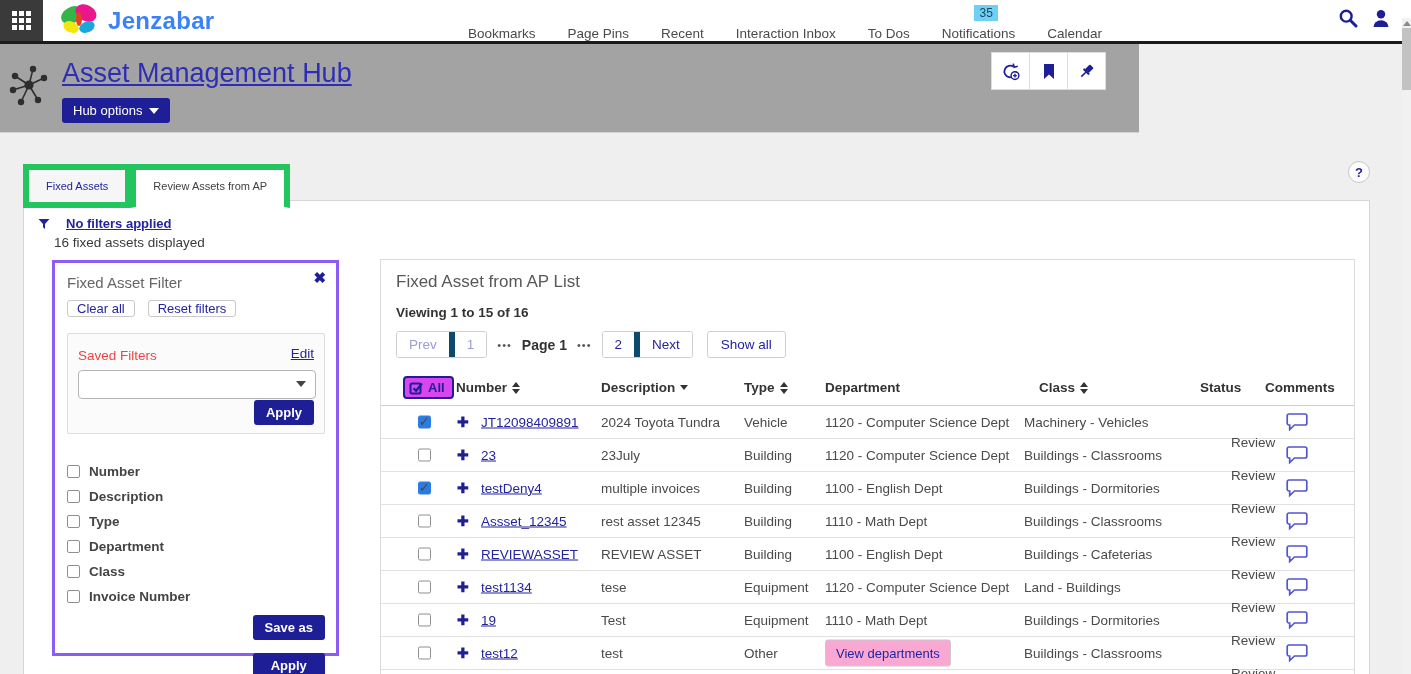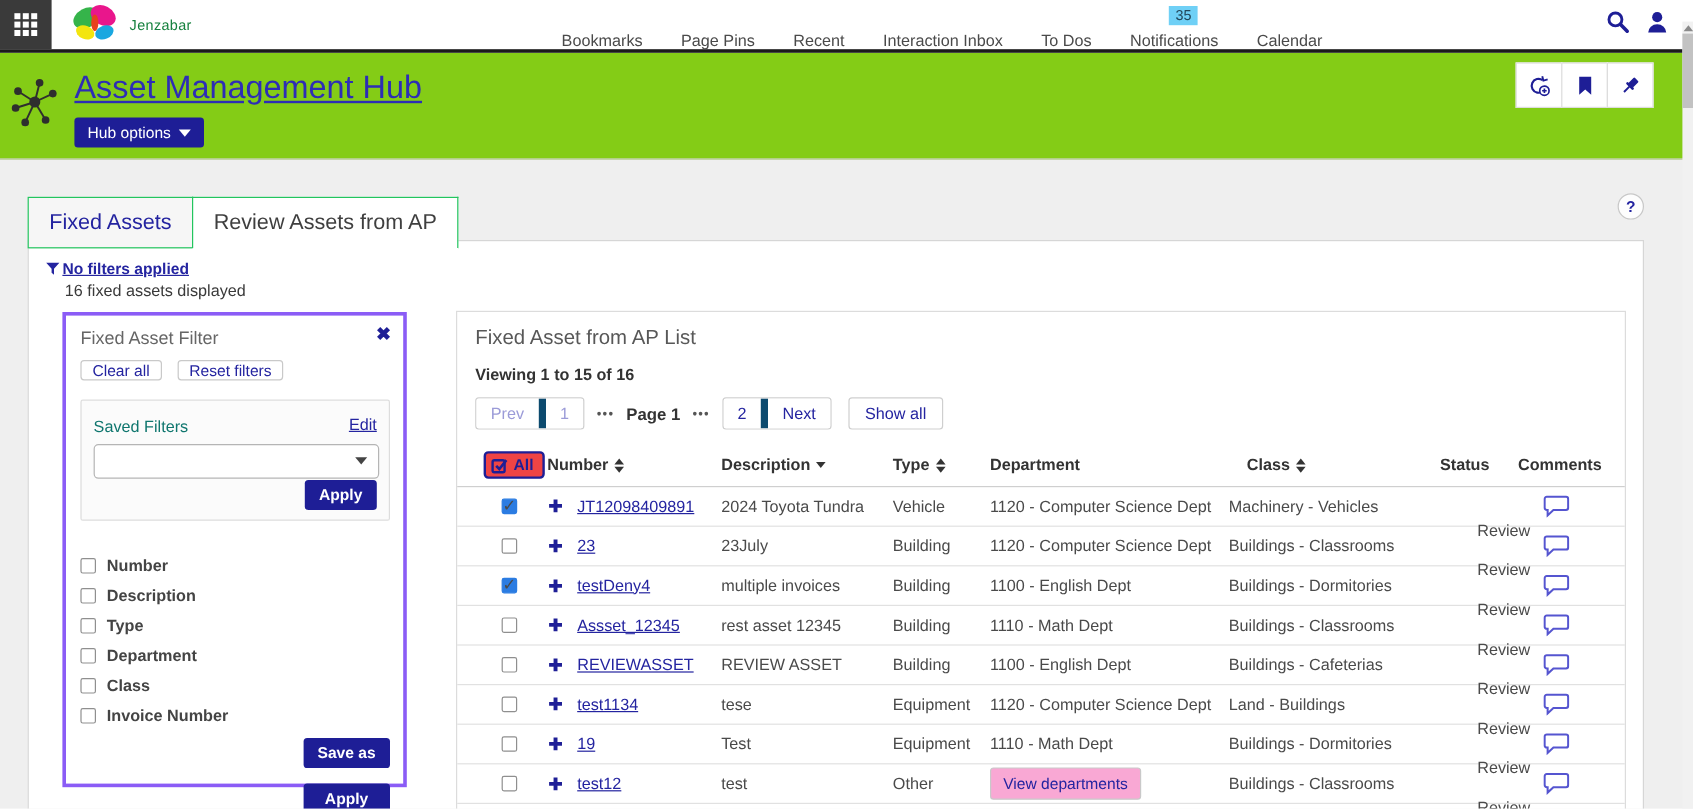--- a/index.html
+++ b/index.html
@@ -4,59 +4,59 @@
 <style>
   html,body{margin:0;padding:0;}
   .page{position:relative;width:1411px;height:674px;overflow:hidden;background:#efefef;
         font-family:"Liberation Sans",sans-serif;-webkit-font-smoothing:antialiased;}
   
   .topbar{position:absolute;left:0;top:0;width:1411px;height:41px;background:#fff;border-bottom:3px solid #1b1b1b;z-index:5;}
   .app-grid{position:absolute;left:0;top:0;width:43px;height:41px;background:#3a3a3a;display:flex;align-items:center;justify-content:center;cursor:pointer;}
   .grid9{display:grid;grid-template-columns:repeat(3,5px);grid-template-rows:repeat(3,5px);gap:2px;}
   .grid9 i{background:#fff;display:block;}
   .brand{position:absolute;left:58px;top:2px;display:flex;align-items:center;gap:6px;}
-  .brand-text{font-size:12px;color:#15803d;letter-spacing:.3px;}
+  .brand-text{font-size:24px;color:#3b82f6;letter-spacing:.3px;font-weight:bold;}
   .topnav{position:absolute;left:452px;top:0;height:41px;display:flex;align-items:flex-end;padding-bottom:9px;}
   .nav-item{position:relative;padding:0 16px;font-size:13.5px;color:#4a4a4a;text-decoration:none;cursor:pointer;white-space:nowrap;}
   .nav-badge{position:absolute;top:-21px;left:50%;margin-left:-4px;background:#6fd0f6;color:#23475a;font-size:12px;padding:1px 5px;}
   .top-icons{position:absolute;right:20px;top:8px;display:flex;gap:13px;align-items:center;}
   .top-icons .icbtn{cursor:pointer;display:flex;}
   
   .scrollbar{position:absolute;right:0;top:18px;bottom:0;width:9px;background:#f1f1f1;z-index:9;}
   .scroll-up{width:0;height:0;border-left:4px solid transparent;border-right:4px solid transparent;border-bottom:5px solid #8a8a8a;margin:3px auto 2px auto;}
   .scroll-thumb{width:9px;height:62px;background:#c2c2c2;}
   
-  .header-band{position:absolute;left:0;top:44px;width:1411px;height:88px;background:#84cc16;border-bottom:1px solid #d2d2d2;}
+  .header-band{position:absolute;left:0;top:44px;width:1139px;height:88px;background:#a3a3a3;border-bottom:1px solid #d2d2d2;}
   .hub-icon{position:absolute;left:6px;top:16px;}
   .page-title{position:absolute;left:62px;top:14px;font-size:27px;color:#2d2db6;text-decoration:underline;cursor:pointer;}
   .hub-options{position:absolute;left:62px;top:54px;background:#1e1e96;color:#fff;font-size:13px;border:none;border-radius:3px;
                padding:5px 11px;display:flex;align-items:center;gap:7px;cursor:pointer;font-family:inherit;}
   .caret-down{width:0;height:0;border-left:5px solid transparent;border-right:5px solid transparent;border-top:6px solid #fff;}
   .hdr-actions{position:absolute;right:33px;top:8px;display:flex;}
   .hdr-actions .abtn{width:37px;height:36px;background:#fff;border:1px solid #ddd;display:flex;align-items:center;justify-content:center;cursor:pointer;margin-left:-1px;}
   
   .tabs{position:absolute;left:23px;top:164px;display:flex;z-index:3;}
-  .tab{padding:10px 17px;font-size:18px;border:1px solid #22c55e;cursor:pointer;}
+  .tab{padding:10px 17px;font-size:11px;border:6px solid #22c55e;cursor:pointer;}
   .tab.inactive{background:#f6f6f6;color:#2424a0;}
   .tab.active{background:#fff;color:#3f3f3f;border-bottom:1px solid #fff;margin-left:-1px;position:relative;z-index:4;}
   .help-circle{position:absolute;left:1348px;top:161px;width:20px;height:20px;border:1px solid #c8c8c8;border-radius:50%;
                background:#fdfdfd;color:#2424a0;font-size:13px;font-weight:bold;display:flex;align-items:center;justify-content:center;cursor:pointer;}
   
   .panel{position:absolute;left:23px;top:200px;width:1345px;height:500px;background:#fff;border:1px solid #d6d6d6;z-index:2;}
-  .filter-link-row{position:absolute;left:38px;top:216px;display:flex;align-items:center;gap:2px;z-index:3;}
+  .filter-link-row{position:absolute;left:38px;top:216px;display:flex;align-items:center;gap:16px;z-index:3;}
   .filter-link{font-size:13px;font-weight:bold;color:#2424a0;text-decoration:underline;cursor:pointer;}
   .count-text{position:absolute;left:54px;top:235px;font-size:13.5px;color:#3a3a3a;z-index:3;}
   
   .filter-card{position:absolute;left:52px;top:260px;width:281px;height:390px;background:#fff;border:3px solid #8b5cf6;z-index:3;}
   .fc-title{position:absolute;left:12px;top:11px;font-size:15px;color:#666;}
   .fc-close{position:absolute;right:10px;top:6px;font-size:15px;font-weight:bold;color:#1e1e96;cursor:pointer;}
   .fc-btn-row{position:absolute;left:12px;top:37px;display:flex;gap:13px;}
   .lite-btn{background:#fff;border:1px solid #c9c9c9;border-radius:3px;color:#2424a0;font-size:13px;padding:0 9px;cursor:pointer;font-family:inherit;}
   .saved-box{position:absolute;left:12px;top:70px;width:256px;height:99px;background:#fbfbfb;border:1px solid #ddd;border-radius:2px;}
-  .saved-label{position:absolute;left:10px;top:14px;font-size:13.5px;color:#0f766e;}
+  .saved-label{position:absolute;left:10px;top:14px;font-size:13.5px;color:#ef4444;}
   .edit-link{position:absolute;right:10px;top:12px;font-size:13.5px;color:#2424a0;text-decoration:underline;cursor:pointer;}
   .saved-select{position:absolute;left:10px;top:36px;width:236px;height:27px;background:#fff;border:1px solid #b5b5b5;border-radius:4px;cursor:pointer;}
   .sel-caret{position:absolute;right:9px;top:10px;width:0;height:0;border-left:5px solid transparent;border-right:5px solid transparent;border-top:6px solid #444;}
   .navy-btn{background:#1e1e96;color:#fff;border:none;border-radius:3px;font-size:13px;font-weight:bold;padding:5px 12px;cursor:pointer;font-family:inherit;}
   .saved-apply{position:absolute;right:10px;bottom:8px;}
   .fields{position:absolute;left:12px;top:196px;}
   .field-row{display:flex;align-items:center;height:25px;gap:9px;}
   .cb{width:13px;height:13px;border:1px solid #8f8f8f;border-radius:2px;background:#fff;box-sizing:border-box;cursor:pointer;flex:0 0 auto;
       display:flex;align-items:center;justify-content:center;font-size:10px;color:#fff;line-height:1;}
   .cb.checked{background:#2b7ce2;border-color:#2b7ce2;}
@@ -72,21 +72,21 @@
   .btn-group .pg:last-child{border-right:none;}
   .pg.muted{color:#9b9bd8;}
   .dots{font-size:11px;letter-spacing:1px;color:#555;margin:0 10px;}
   .pg-current{font-size:14px;font-weight:bold;color:#333;}
   .showall{border:1px solid #cfcfcf;border-radius:3px;margin-left:14px;padding:5px 13px;}
   .approve-group{position:absolute;right:18px;top:71px;display:flex;}
   .approve-btn{background:#bf4105;color:#fff;font-size:13.5px;font-weight:bold;border:1px solid #bf4105;border-radius:3px 0 0 3px;padding:6px 13px;cursor:pointer;font-family:inherit;}
   .deny-btn{background:#fff;color:#bf4105;font-size:13.5px;font-weight:bold;border:1px solid #bf4105;border-left:none;border-radius:0 3px 3px 0;padding:6px 12px;cursor:pointer;font-family:inherit;}
   
   .thead{position:absolute;left:0;top:116px;width:100%;height:29px;border-bottom:1px solid #cfcfcf;}
-  .all-btn{position:absolute;left:22px;top:0px;display:flex;align-items:center;gap:4px;background:#ef4444;border:2px solid #1e1e96;border-radius:4px;
+  .all-btn{position:absolute;left:22px;top:0px;display:flex;align-items:center;gap:4px;background:#d946ef;border:2px solid #1e1e96;border-radius:4px;
            color:#1e1e96;font-size:13px;font-weight:bold;padding:2px 7px 2px 4px;cursor:pointer;font-family:inherit;}
   .hcol{position:absolute;top:4px;display:flex;align-items:center;gap:5px;font-size:13.5px;font-weight:bold;color:#333;white-space:nowrap;}
   .hx-number{left:75px;}.hx-description{left:220px;}.hx-type{left:363px;}.hx-department{left:444px;}
   .hx-class{left:658px;}.hx-status{left:819px;}.hx-comments{left:884px;}
   .sort-both{display:inline-flex;flex-direction:column;gap:2px;}
   .tri-up{width:0;height:0;border-left:4px solid transparent;border-right:4px solid transparent;border-bottom:5px solid #333;}
   .tri-down{width:0;height:0;border-left:4px solid transparent;border-right:4px solid transparent;border-top:5px solid #333;}
   #table-rows{position:absolute;left:0;top:145px;width:100%;}
   .t-row{position:absolute;left:0;width:100%;height:33px;border-bottom:1px solid #e1e1e1;}
   .cell{position:absolute;top:50%;transform:translateY(-50%);font-size:13.5px;color:#4a4a4a;white-space:nowrap;}

